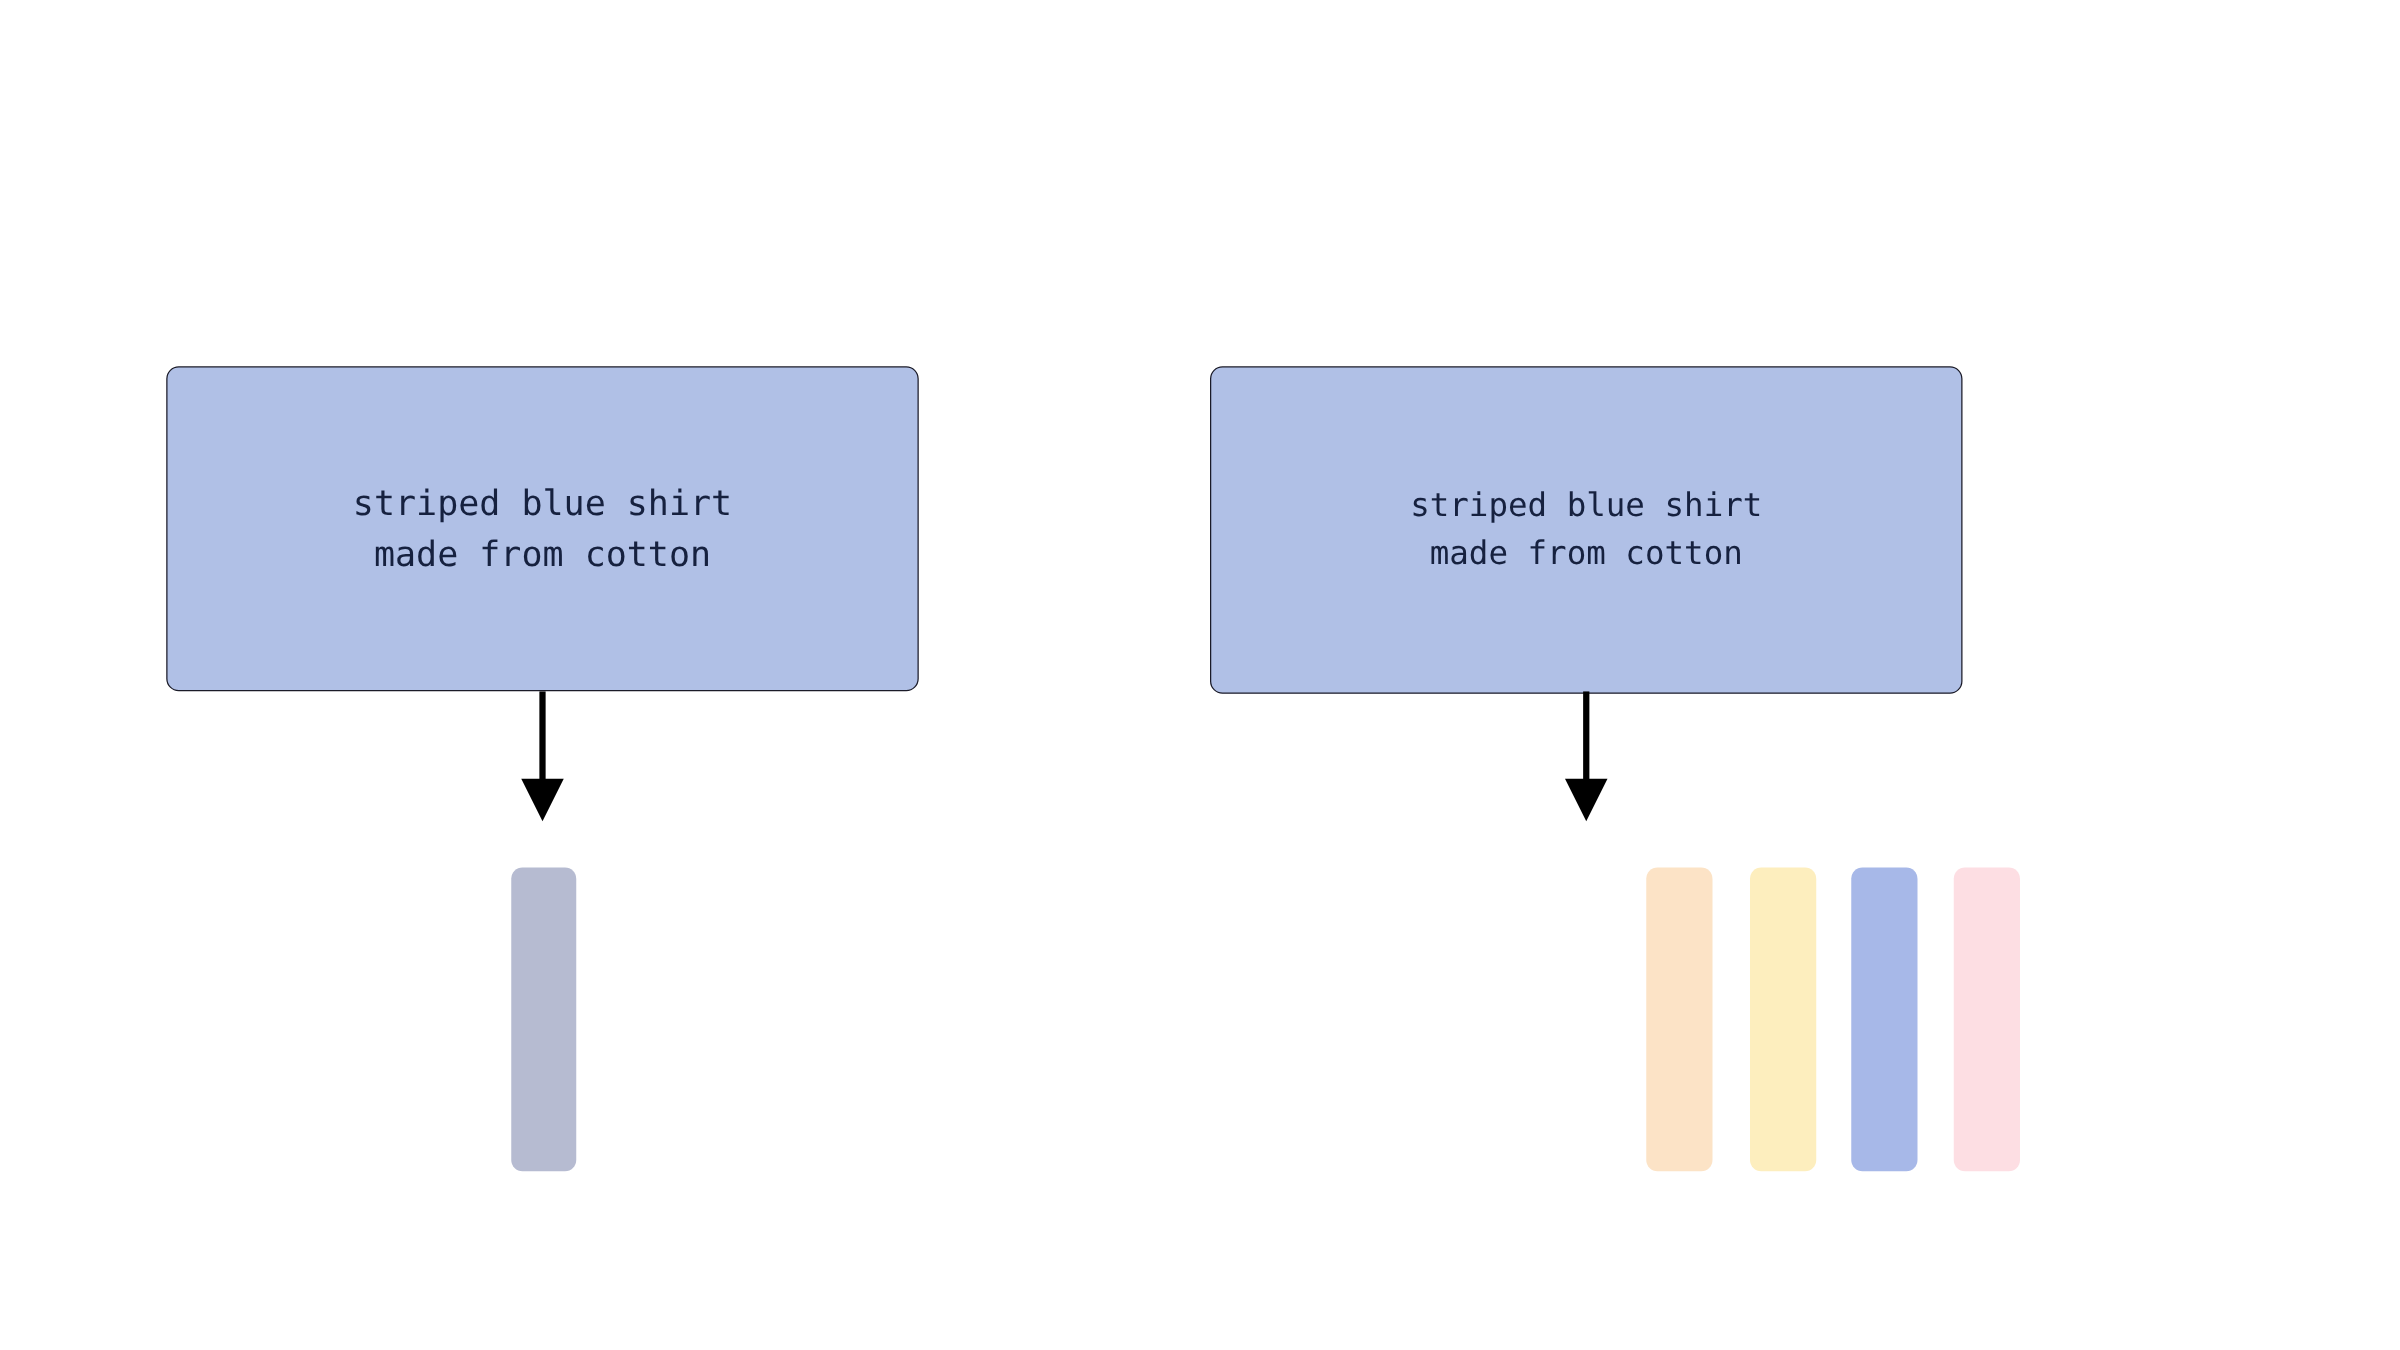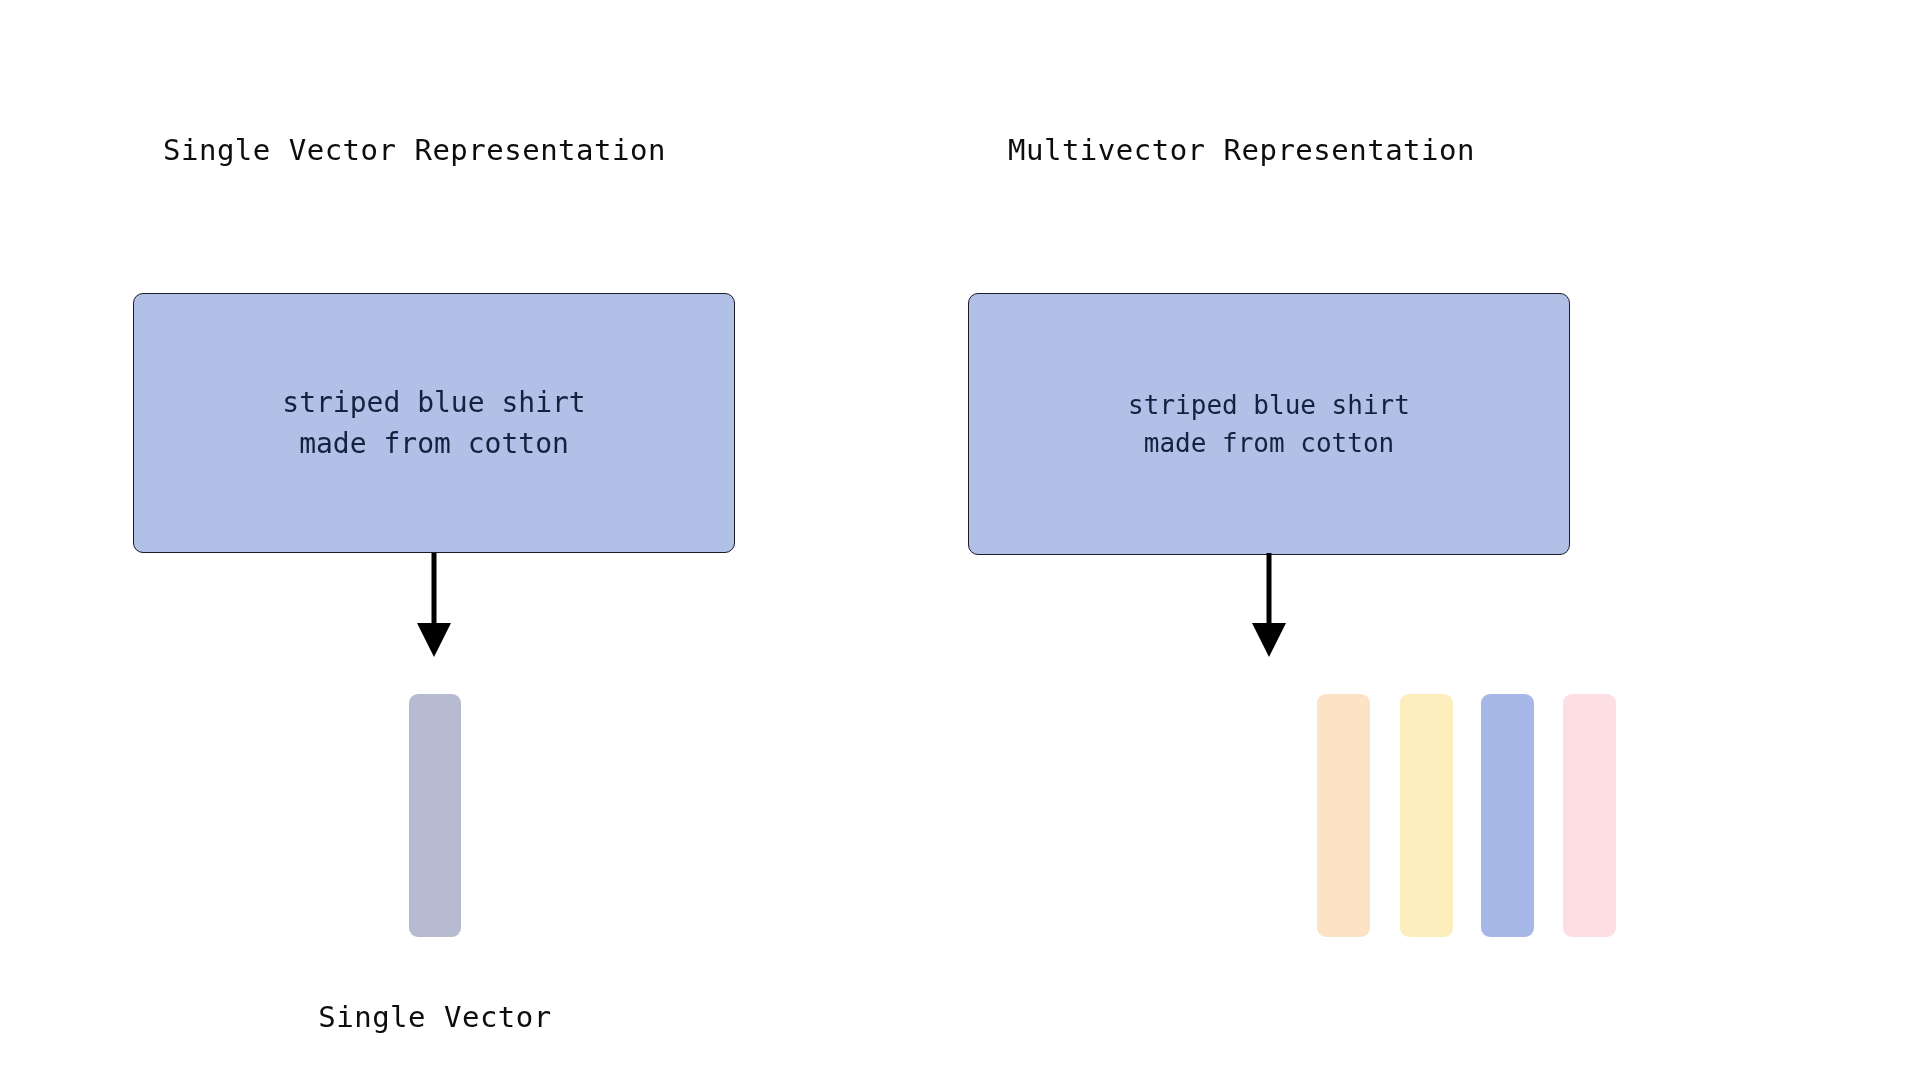--- a/index.html
+++ b/index.html
@@ -111,40 +111,37 @@
     text-align: center;
   }
   .panel-left  .vec-label { left: 0;   width: 870px; }
   .panel-right .vec-label { left: 157px; width: 760px; }
 </style>
 </head>
 <body style="background: rgb(255, 255, 255);">
 
 <div class="panel panel-left">
 
-  <div class="panel-title">Single Vector Representation</div>
 
   <div class="doc-box" style="background: rgb(176, 192, 230); border-color: rgb(27, 27, 40);">
     <div class="doc-text" style="color: rgb(22, 33, 63);">striped blue shirt
 made from cotton</div>
   </div>
 
   <svg class="arrow" viewBox="0 0 40 107">
     <line x1="20" y1="0" x2="20" y2="78" stroke="#000000" stroke-width="5"></line>
     <polygon points="20,104 3,70 37,70" fill="#000000"></polygon>
   </svg>
 
   <div class="vec-bar single-bar" style="background: rgb(182, 187, 209);"></div>
 
-  <div class="vec-label">Single Vector</div>
 </div>
 
 <div class="panel panel-right">
 
-  <div class="panel-title">Multivector Representation</div>
 
   <div class="doc-box" style="background: rgb(176, 192, 230); border-color: rgb(27, 27, 40);">
     <div class="doc-text" style="color: rgb(22, 33, 63);">striped blue shirt
 made from cotton</div>
   </div>
 
   <svg class="arrow" viewBox="0 0 40 107">
     <line x1="20" y1="0" x2="20" y2="78" stroke="#000000" stroke-width="5"></line>
     <polygon points="20,104 3,70 37,70" fill="#000000"></polygon>
   </svg>

